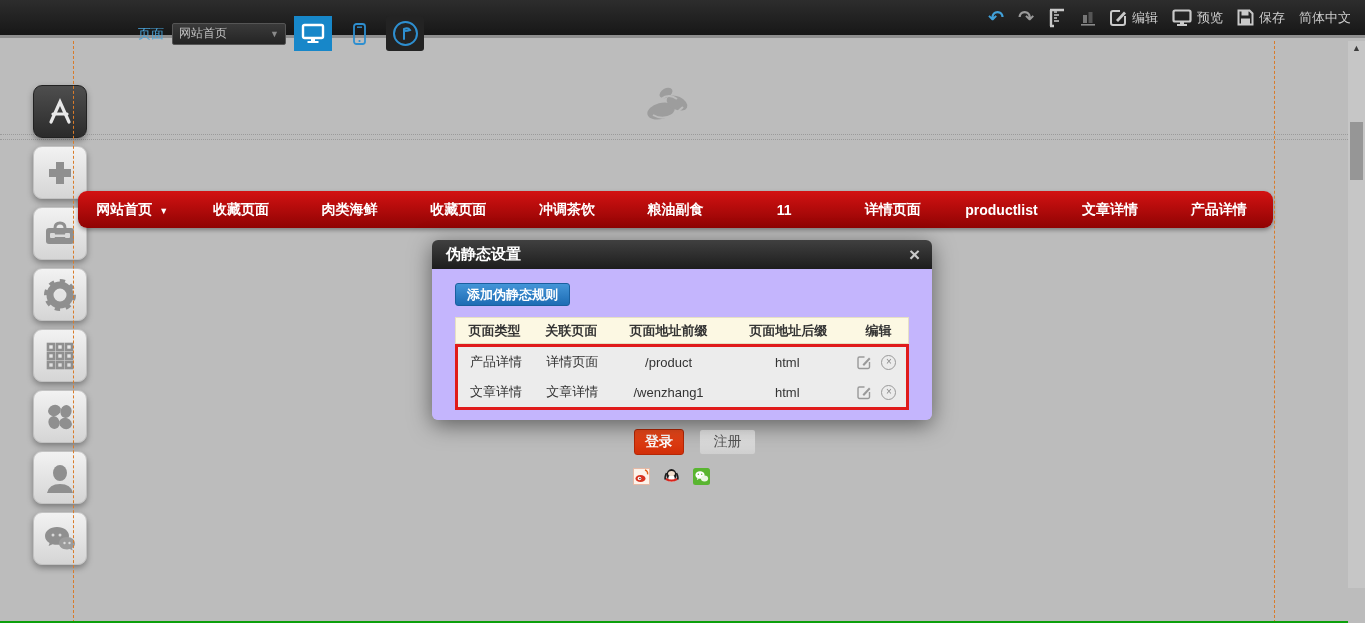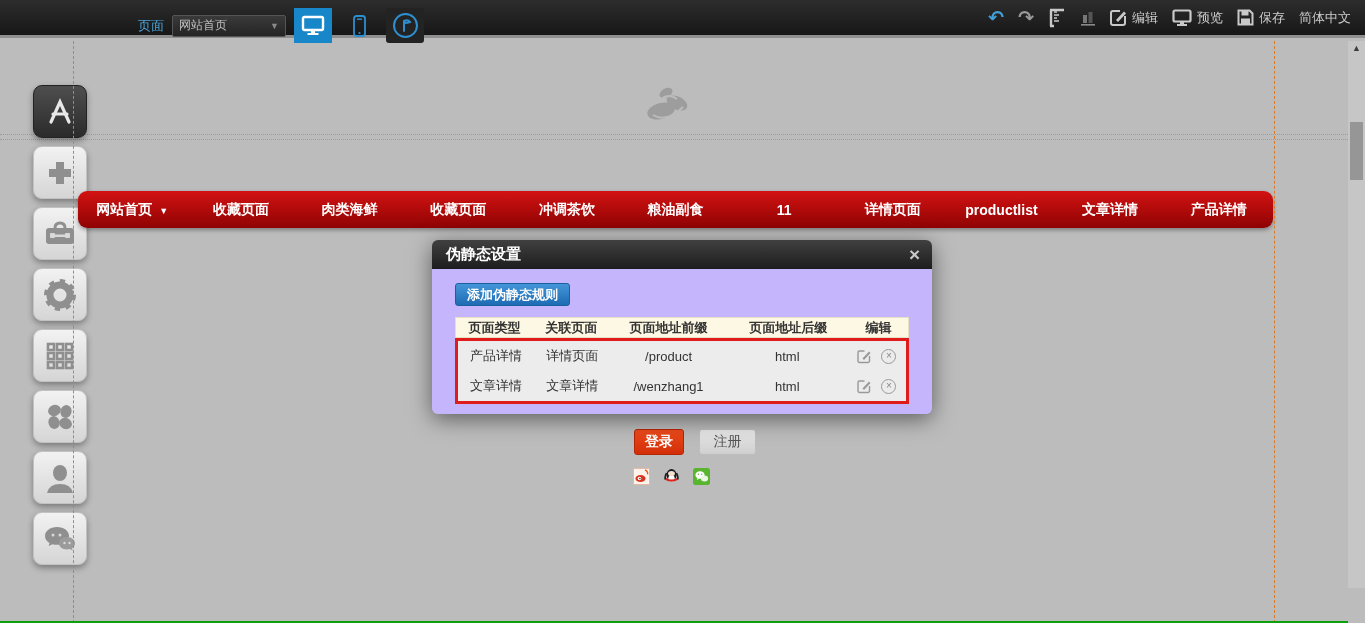--- a/index.html
+++ b/index.html
@@ -2,21 +2,21 @@
 <html><head>
 <meta charset="utf-8">
 <style>
   * { margin:0; padding:0; box-sizing:border-box; }
   html,body { width:1365px; height:623px; overflow:hidden; }
   body { font-family:"Liberation Sans","DejaVu Sans",sans-serif; position:relative; background:#bcbcbc; }
 
   
   .toolbar{ position:absolute; left:0; top:0; width:1365px; height:38px;
     background:linear-gradient(#2d2d2d,#171717); border-bottom:3px solid #8f8f8f; z-index:50;}
-  .tb-left{ position:absolute; left:138px; top:8px; height:35px; display:flex; align-items:center; gap:8px;}
+  .tb-left{ position:absolute; left:138px; top:16px; height:35px; display:flex; align-items:center; gap:8px;}
   .tb-right{ position:absolute; right:14px; top:0; height:35px; display:flex; align-items:center; gap:14px;}
   .tb-label{ color:#4aa3d8; font-size:13px; }
   .tb-select{ width:114px; height:22px; background:linear-gradient(#3a3a3a,#242424); border:1px solid #555;
     border-radius:2px; color:#c0c0c0; font-size:12px; display:flex; align-items:center; padding:0 6px; cursor:pointer;}
   .tb-select .caret{ margin-left:auto; color:#8a8a8a; font-size:9px; }
   .dev-btn{ width:38px; height:35px; display:flex; align-items:center; justify-content:center; cursor:pointer;}
   .dev-btn.active{ background:#1787c9; }
   .dev-btn.frame{ background:#232323; border-radius:3px; }
   .tb-item{ display:flex; align-items:center; gap:5px; color:#cccccc; font-size:13px; cursor:pointer;}
   .glyph-undo{ color:#41a0d8; font-size:19px; font-weight:bold; }
@@ -68,21 +68,21 @@
     box-shadow:0 5px 22px rgba(0,0,0,.5); border-radius:7px;}
   .modal-head{ height:29px; background:linear-gradient(#404040,#1d1d1d); border-radius:6px 6px 0 0;
     display:flex; align-items:center; padding:0 12px 0 14px;}
   .modal-title{ color:#fff; font-size:15px; font-weight:bold; }
   .modal-close{ margin-left:auto; color:#c9c9c9; font-size:19px; font-weight:bold; cursor:pointer; line-height:1;}
   .modal-body{ background:#c4b5fd; border-radius:0 0 6px 6px; padding:14px 23px 10px 23px;}
   .add-rule-btn{ display:inline-flex; align-items:center; height:23px; padding:0 11px;
     background:linear-gradient(#4495d8,#1d6cb4); border:1px solid #1a5f9e; border-radius:3px;
     color:#fff; font-size:13px; font-weight:bold; cursor:pointer;}
   .rule-table{ margin-top:11px; }
-  .rt-head{ display:flex; background:#fcf8e3; border:1px solid #e6e0c4; height:21px; align-items:center;}
+  .rt-head{ display:flex; background:#fcf8e3; border:1px solid #e6e0c4; height:27px; align-items:center;}
   .rt-head .cell{ font-size:13px; font-weight:bold; color:#333; text-align:center;}
   .rt-rows{ border:3px solid #e01b1b; background:#ececec; }
   .rt-row{ display:flex; height:30px; align-items:center;}
   .rt-row .cell{ font-size:13px; color:#333; text-align:center;}
   .c1{width:17%;} .c2{width:17%;} .c3{width:26%;} .c4{width:27%;} .c5{width:13%;}
   .row-icons{ display:flex; gap:9px; justify-content:center; align-items:center;}
   .icon-del{ width:15px; height:15px; border:1px solid #999; border-radius:50%; color:#888;
     font-size:10px; display:flex; align-items:center; justify-content:center; cursor:pointer; line-height:1;}
 </style>
 </head>

